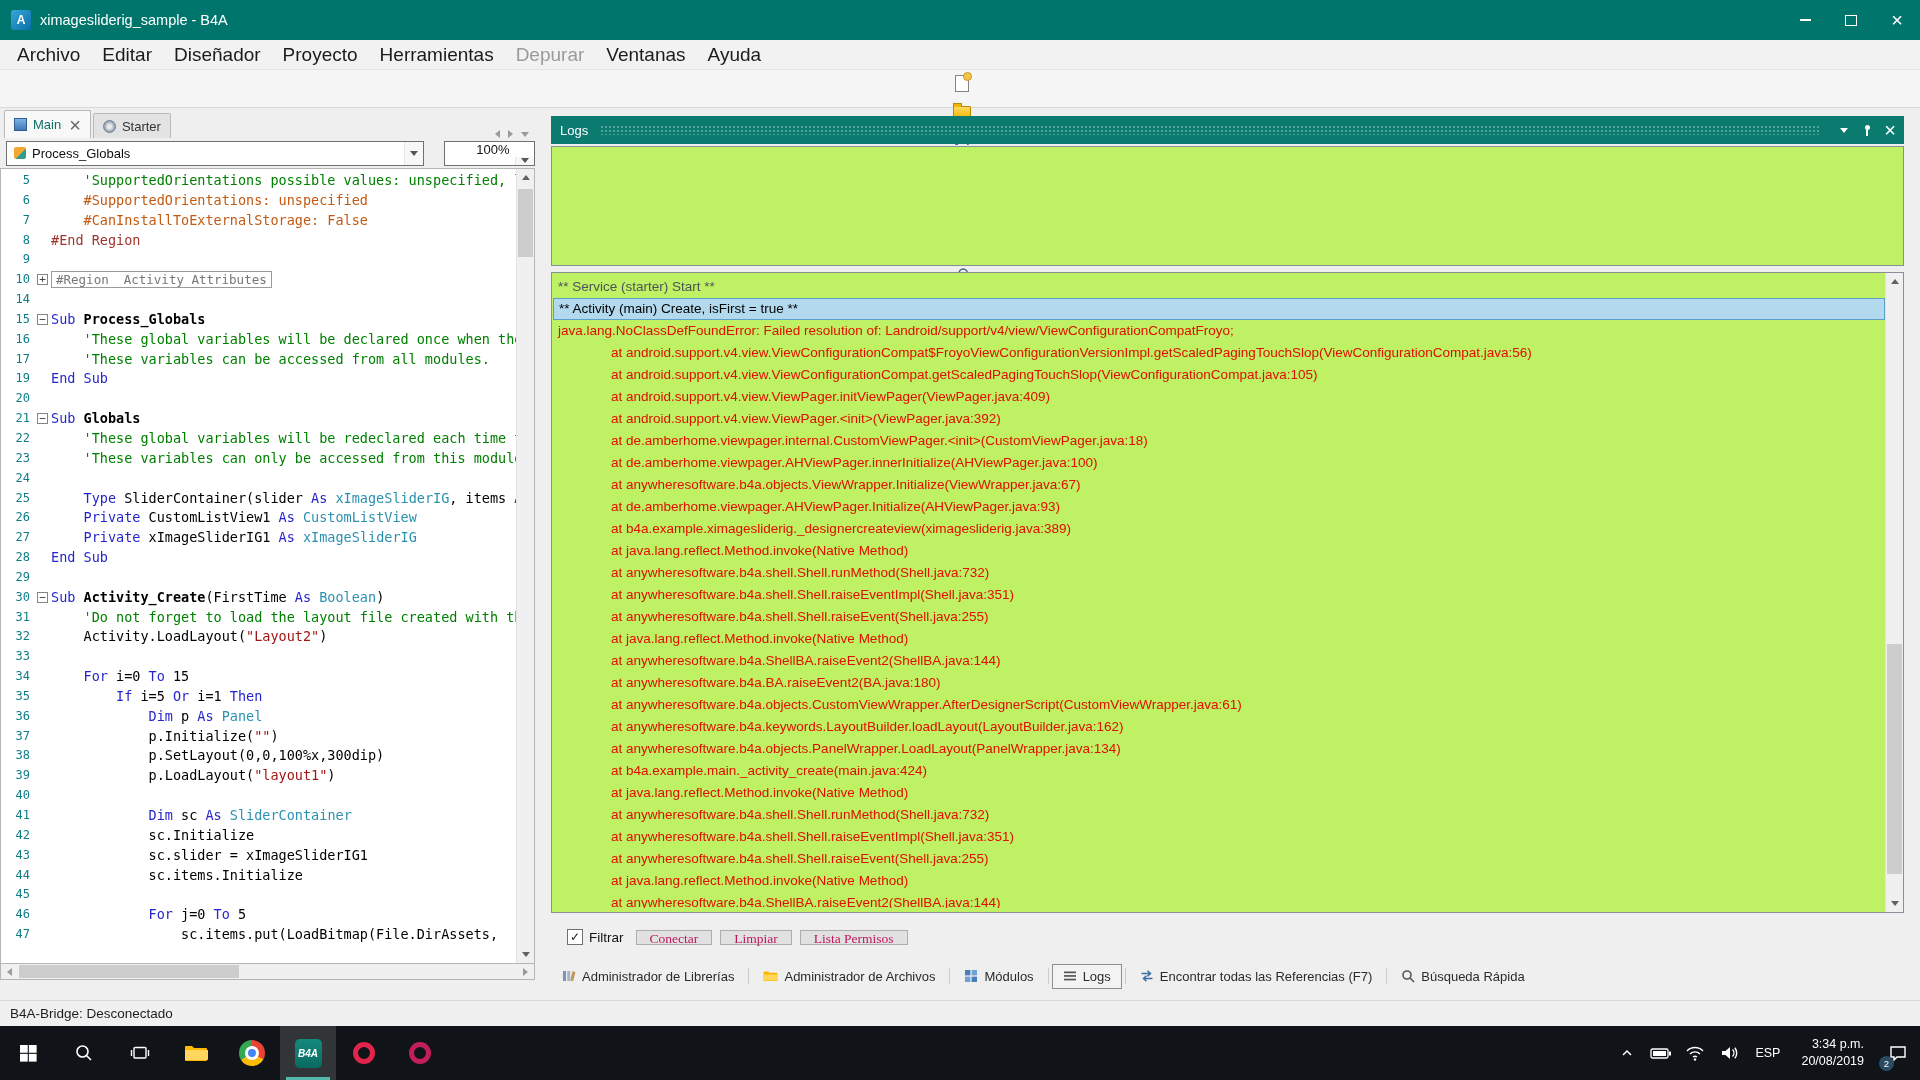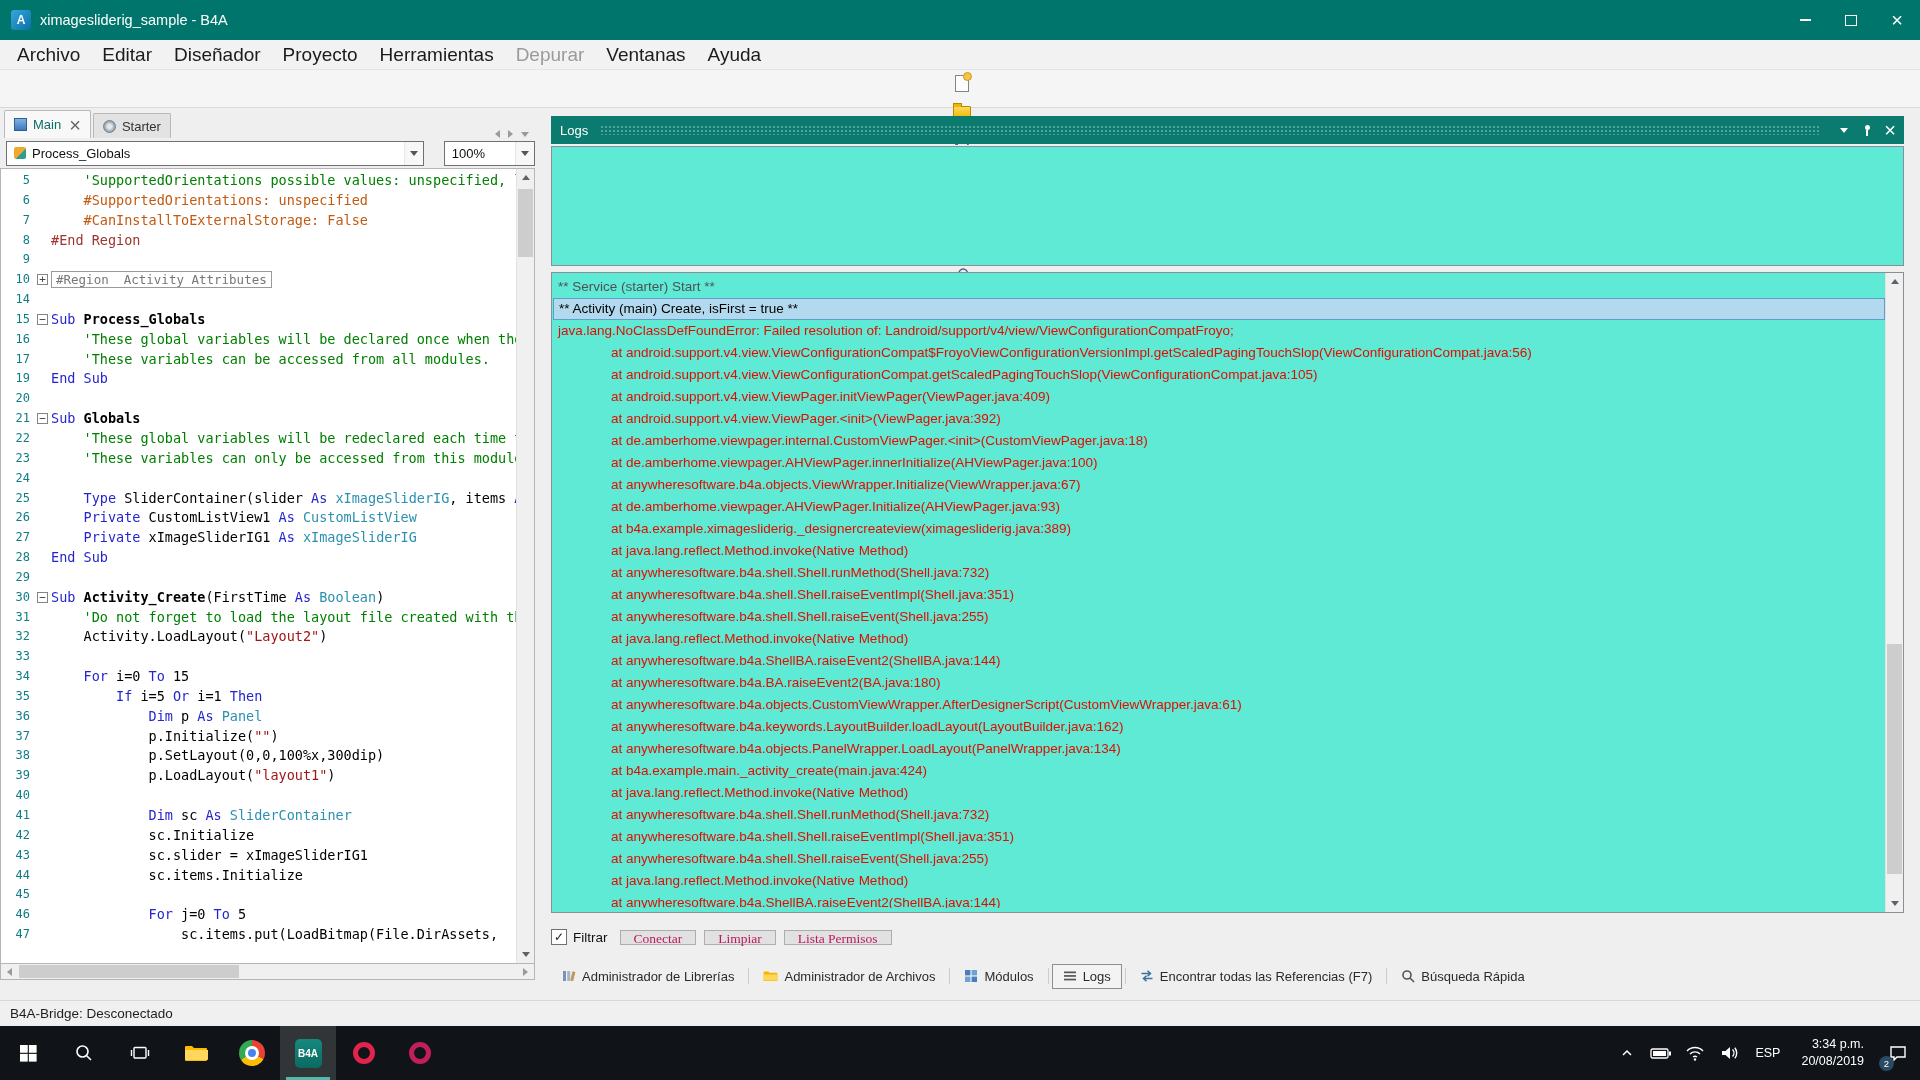--- a/index.html
+++ b/index.html
@@ -71,21 +71,21 @@
   .tic.main{background:linear-gradient(180deg,#7FB2E5,#3E79B8);border:1px solid #2F5E91;box-sizing:border-box;}
   .tic.starter{background:radial-gradient(circle at 50% 50%,#E8E8E8 25%,#9AA7B5 65%);border:1px solid #70808F;border-radius:50%;box-sizing:border-box;}
   .tab-close{margin-left:8px;color:#666;font-size:13px;}
   .tna{margin-left:auto;display:flex;gap:8px;align-items:center;margin-right:6px;}
   .tri-l{border-top:4px solid transparent;border-bottom:4px solid transparent;border-right:5px solid #9A9A9A;}
   .tri-r{border-top:4px solid transparent;border-bottom:4px solid transparent;border-left:5px solid #9A9A9A;}
   .tri-d{border-left:4px solid transparent;border-right:4px solid transparent;border-top:5px solid #9A9A9A;}
   .scope-row{position:absolute;left:0;top:138px;width:535px;height:30px;display:flex;align-items:center;padding-left:6px;box-sizing:border-box;}
   .scope-combo{width:442px;height:25px;}
   .scope-ic{width:12px;height:12px;margin-right:6px;background:linear-gradient(135deg,#F0A830 0 55%,#2E9E8E 55% 100%);border-radius:2px;flex:0 0 12px;}
-  .zoom-combo{width:96px;height:25px;margin-left:20px;}
+  .zoom-combo{width:96px;height:25px;margin-left:20px;flex-direction:column;}
   .editor{position:absolute;left:0;top:168px;width:535px;height:795px;background:#fff;border:1px solid #B5B5B5;border-bottom:none;box-sizing:border-box;overflow:hidden;font-family:"DejaVu Sans Mono",monospace;font-size:13.5px;}
   #code-lines{position:absolute;left:0;top:2px;right:17px;overflow:hidden;}
   .cl{display:flex;height:19.85px;line-height:19.85px;}
   .ln{flex:0 0 34px;text-align:right;color:#0E7D86;font-size:12px;padding-right:5px;box-sizing:border-box;}
   .foldcell{flex:0 0 16px;position:relative;}
   .foldbox{position:absolute;left:2px;top:4px;width:11px;height:11px;border:1px solid #848484;background:#fff;font-size:11px;line-height:9px;text-align:center;color:#444;box-sizing:border-box;}
   .code{flex:1;white-space:pre;overflow:hidden;color:#000;}
   .region-box{display:inline-block;border:1px solid #9A9A9A;padding:0 4px;background:#fff;font-size:12.5px;line-height:15px;}
   .s-c{color:#008000;} .s-k{color:#2525CF;} .s-t{color:#2B91AF;} .s-s{color:#A31515;}
   .s-b{color:#000;font-weight:bold;} .s-a{color:#C35A12;} .s-r{color:#A0342F;} .s-p{color:#000;} .s-rg{color:#777;}
@@ -100,50 +100,50 @@
   .hs-btn.right{right:0;}
   .hs-thumb{position:absolute;left:18px;top:1px;height:13px;width:220px;background:#CDCDCD;}
   .vsplit{position:absolute;left:535px;top:108px;width:16px;height:892px;background:#EFEFEF;}
   
   .logs-header{position:absolute;left:551px;top:116px;width:1353px;height:28px;background:#0B7A6F;color:#fff;display:flex;align-items:center;font-size:13px;padding:0 4px 0 9px;box-sizing:border-box;}
   .lh-dots{flex:1;height:10px;margin:0 12px;background-image:radial-gradient(rgba(255,255,255,.30) 1px,transparent 1.3px);background-size:4px 4px;}
   .lh-ic{width:20px;height:20px;display:flex;align-items:center;justify-content:center;margin-left:3px;color:#fff;}
   .tri-d.white{border-top-color:#fff;}
   .pin{width:5px;height:5px;background:#fff;border-radius:50%;position:relative;margin-bottom:5px;}
   .pin::after{content:"";position:absolute;left:1.6px;top:4.5px;width:1.8px;height:6px;background:#fff;}
-  .logbox{position:absolute;background:#5eead4;border:1px solid #898F98;box-sizing:border-box;}
+  .logbox{position:absolute;background:#bef264;border:1px solid #898F98;box-sizing:border-box;}
   .logbox.top{left:551px;top:146px;width:1353px;height:120px;}
   .logbox.main{left:551px;top:272px;width:1353px;height:641px;}
   #log-lines{position:absolute;left:1px;top:3px;right:18px;overflow:hidden;height:632px;}
   .ll{height:22px;line-height:22px;font-size:13.5px;white-space:pre;overflow:hidden;padding-left:5px;}
   .ll.info{color:#4E5258;}
   .ll.sel{background:#B2D9EE;border:1px solid #5D9FCB;line-height:20px;box-sizing:border-box;color:#000;}
   .ll.err{color:#E00E00;}
   .ll.ind{padding-left:58px;}
   .log-actions{position:absolute;left:551px;top:920px;width:1353px;height:34px;display:flex;align-items:center;gap:8px;font-size:13.5px;color:#111;}
-  .chk{display:flex;align-items:center;gap:6px;margin-right:4px;}
+  .chk{display:flex;align-items:center;gap:6px;margin-right:4px;margin-left:16px;}
   .chk .box{width:16px;height:16px;background:#fff;border:1px solid #707070;display:flex;align-items:center;justify-content:center;font-size:12px;color:#222;box-sizing:border-box;}
   .chk .box::before{content:"\2713";}
   .btn{background:#E1E1E1;border:1px solid #ADADAD;height:15px;padding:0 13px;font-size:13.5px;font-family:Liberation Serif, serif;color:#be185d;}
   
   .bottom-tabs{position:absolute;left:551px;top:962px;width:1369px;height:28px;display:flex;align-items:center;font-size:13px;color:#2B2B2B;}
   .btab{display:flex;align-items:center;gap:6px;padding:4px 10px;border:1px solid transparent;}
   .btab.active{border-color:#8F8F8F;background:#F3F3F3;}
   .bsep{width:1px;height:16px;background:#CCC;margin:0 3px;}
   
   .statusbar{position:absolute;left:0;top:1000px;width:1920px;height:26px;background:#F0F0F0;border-top:1px solid #D8D8D8;display:flex;align-items:center;padding-left:10px;font-size:13.5px;color:#1E1E1E;box-sizing:border-box;}
   
   .taskbar{position:absolute;left:0;top:1026px;width:1920px;height:54px;background:#101418;display:flex;align-items:center;color:#fff;}
   .tb-btn{width:56px;height:54px;display:flex;align-items:center;justify-content:center;position:relative;flex:0 0 56px;}
   .tb-btn.active{background:rgba(255,255,255,.14);}
   .tb-btn.active::after{content:"";position:absolute;left:6px;right:6px;bottom:0;height:3px;background:#53B9AD;}
   .chrome{width:26px;height:26px;border-radius:50%;background:conic-gradient(from 0deg,#EA4335 0 33%,#FBBC05 33% 66%,#34A853 66% 100%);position:relative;}
   .chrome::before{content:"";position:absolute;inset:6px;background:#fff;border-radius:50%;}
   .chrome::after{content:"";position:absolute;inset:9px;background:#4285F4;border-radius:50%;}
-  .b4aic{min-width:27px;height:29px;background:linear-gradient(#15897E,#0A6A61);border-radius:5px;display:flex;align-items:center;justify-content:center;font-weight:bold;font-size:10px;color:#fff;}
+  .b4aic{min-width:27px;height:29px;background:linear-gradient(#15897E,#0A6A61);border-radius:5px;display:flex;align-items:center;justify-content:center;font-weight:bold;font-size:10px;color:#fff;font-style:italic;}
   .oring{width:22px;height:22px;border-radius:50%;border:5px solid #E2244C;box-sizing:border-box;}
   .oring.b{border-color:#C21E5C;}
   .tray{margin-left:auto;display:flex;align-items:center;height:100%;}
   .tray-ic{width:34px;height:54px;display:flex;align-items:center;justify-content:center;}
   .tray-lang{font-size:12.5px;padding:0 9px;}
   .tray-clock{display:flex;flex-direction:column;align-items:flex-end;justify-content:center;font-size:12.5px;line-height:17px;padding:0 12px;text-align:right;}
   .tray-ac{position:relative;width:44px;height:54px;display:flex;align-items:center;justify-content:center;}
   .badge{position:absolute;left:3px;bottom:9px;width:15px;height:15px;border-radius:50%;background:#2B4A63;color:#fff;font-size:9.5px;display:flex;align-items:center;justify-content:center;}
 </style>
 </head>

